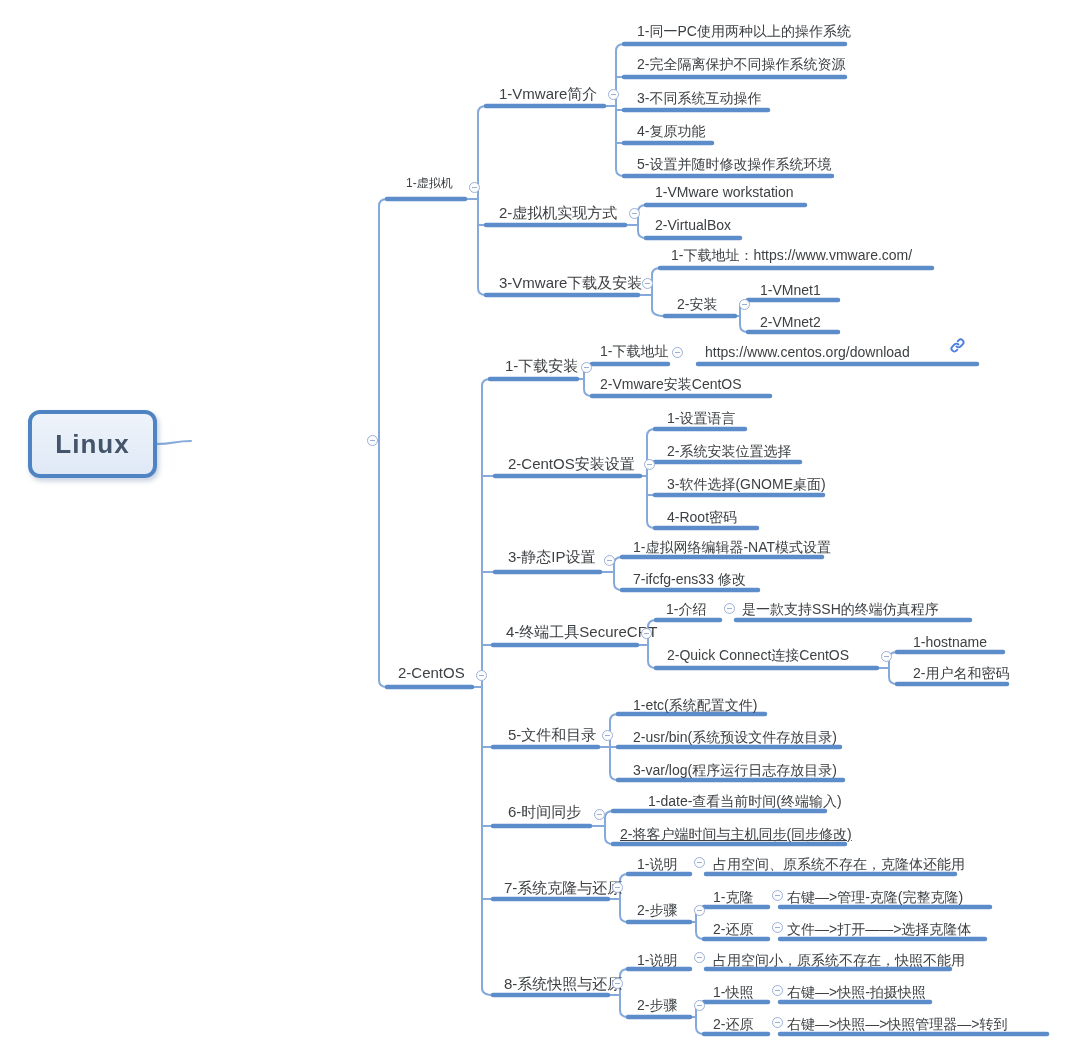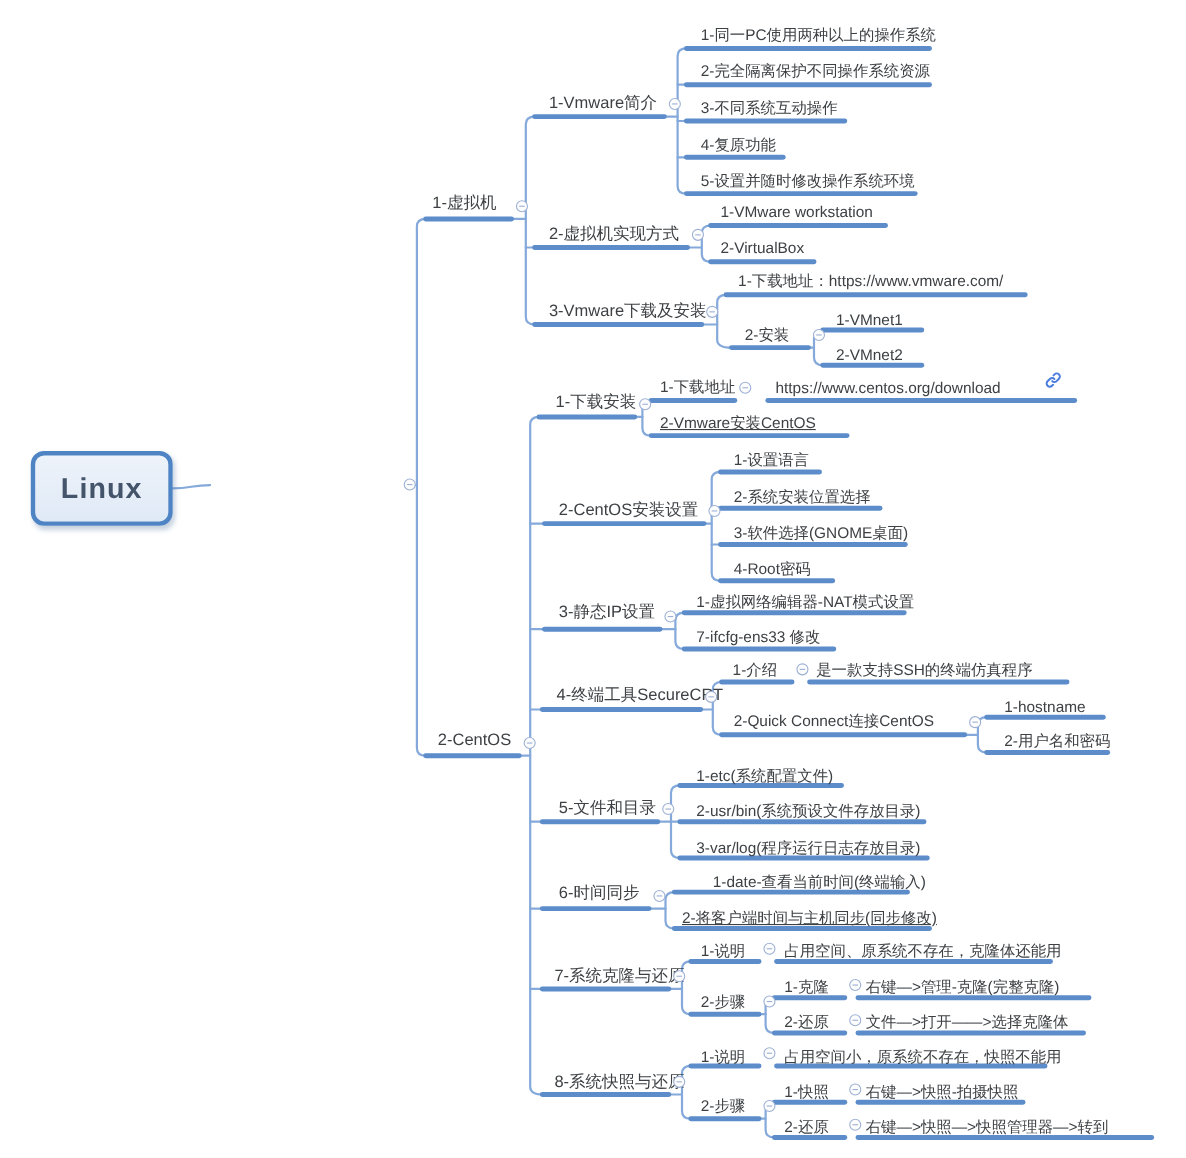--- a/index.html
+++ b/index.html
@@ -134,21 +134,21 @@
       <path d="M628 1017 L690 1017" class="thick"></path>
       <path d="M704 1002 L768 1002" class="thick"></path>
       <path d="M780 1002 L930 1002" class="thick"></path>
       <path d="M704 1034 L768 1034" class="thick"></path>
       <path d="M780 1034 L1047 1034" class="thick"></path>
     </svg>
 <div class="root-box" style="left: 28px; top: 410px; width: 129px; height: 68px;">
       <span class="t">Linux</span>
     </div>
     <div class="collapse" style="left: 367px; top: 435px;"></div>
-    <div class="lab" style="left: 393px; top: 176px; font-size: 15px;">1-虚拟机</div>
+    <div class="lab" style="left: 406px; top: 176px; font-size: 12px;">1-虚拟机</div>
     <div class="collapse" style="left: 469px; top: 182px;"></div>
     <div class="lab" style="left: 398px; top: 664px; font-size: 15px;">2-CentOS</div>
     <div class="collapse" style="left: 476px; top: 670px;"></div>
     <div class="lab" style="left: 499px; top: 85px; font-size: 15px;">1-Vmware简介</div>
     <div class="collapse" style="left: 608px; top: 89px;"></div>
     <div class="lab" style="left: 499px; top: 204px; font-size: 15px;">2-虚拟机实现方式</div>
     <div class="collapse" style="left: 629px; top: 208px;"></div>
     <div class="lab" style="left: 499px; top: 274px; font-size: 15px;">3-Vmware下载及安装</div>
     <div class="collapse" style="left: 642px; top: 278px;"></div>
     <div class="lab" style="left: 637px; top: 23px;">1-同一PC使用两种以上的操作系统</div>
@@ -179,21 +179,21 @@
     <div class="collapse" style="left: 612px; top: 882px;"></div>
     <div class="lab" style="left: 504px; top: 975px; font-size: 15px;">8-系统快照与还原</div>
     <div class="collapse" style="left: 612px; top: 978px;"></div>
     <div class="lab" style="left: 600px; top: 343px;">1-下载地址</div>
     <div class="collapse" style="left: 672px; top: 347px;"></div>
     <div class="lab" style="left: 705px; top: 344px;">https://www.centos.org/download</div>
     <div class="linkicon" style="left: 949px; top: 337px;"><svg viewBox="0 0 24 24" width="17" height="17" fill="none" stroke="#4c7ee0" stroke-width="2.6" stroke-linecap="round" stroke-linejoin="round">
         <path d="M10.6 13.4a4 4 0 0 0 5.7 0l3-3a4 4 0 1 0-5.7-5.7l-1.3 1.3"></path>
         <path d="M13.4 10.6a4 4 0 0 0-5.7 0l-3 3a4 4 0 1 0 5.7 5.7l1.3-1.3"></path>
       </svg></div>
-    <div class="lab" style="left: 600px; top: 376px; text-decoration: underline;">2-Vmware安装CentOS</div>
+    <div class="lab" style="left: 600px; top: 376px;">2-Vmware安装CentOS</div>
     <div class="lab" style="left: 667px; top: 410px;">1-设置语言</div>
     <div class="lab" style="left: 667px; top: 443px;">2-系统安装位置选择</div>
     <div class="lab" style="left: 667px; top: 476px;">3-软件选择(GNOME桌面)</div>
     <div class="lab" style="left: 667px; top: 509px;">4-Root密码</div>
     <div class="lab" style="left: 633px; top: 539px;">1-虚拟网络编辑器-NAT模式设置</div>
     <div class="lab" style="left: 633px; top: 571px;">7-ifcfg-ens33 修改</div>
     <div class="lab" style="left: 666px; top: 601px;">1-介绍</div>
     <div class="collapse" style="left: 724px; top: 603px;"></div>
     <div class="lab" style="left: 742px; top: 601px;">是一款支持SSH的终端仿真程序</div>
     <div class="lab" style="left: 667px; top: 647px;">2-Quick Connect连接CentOS</div>

